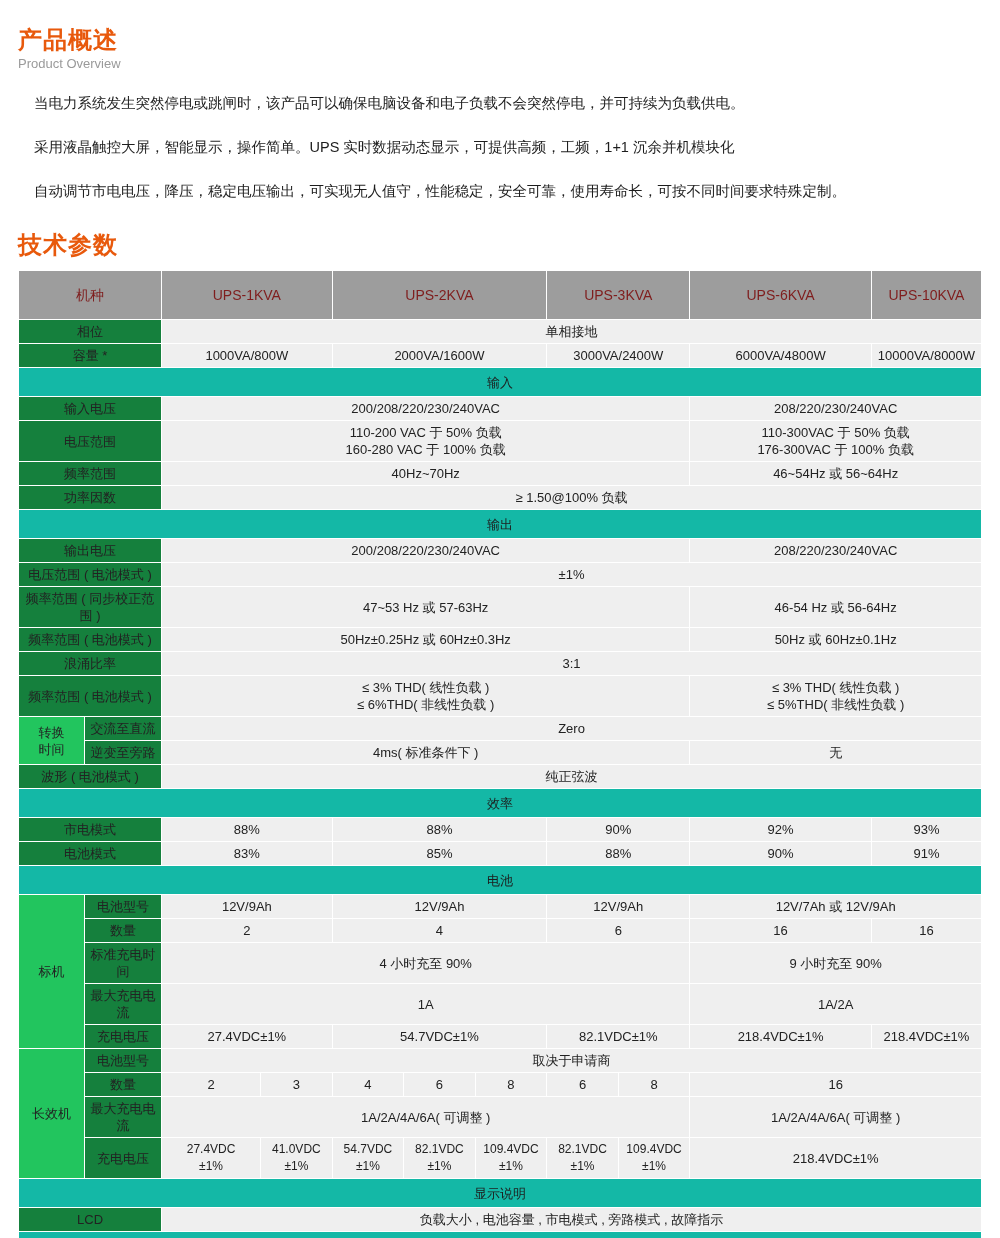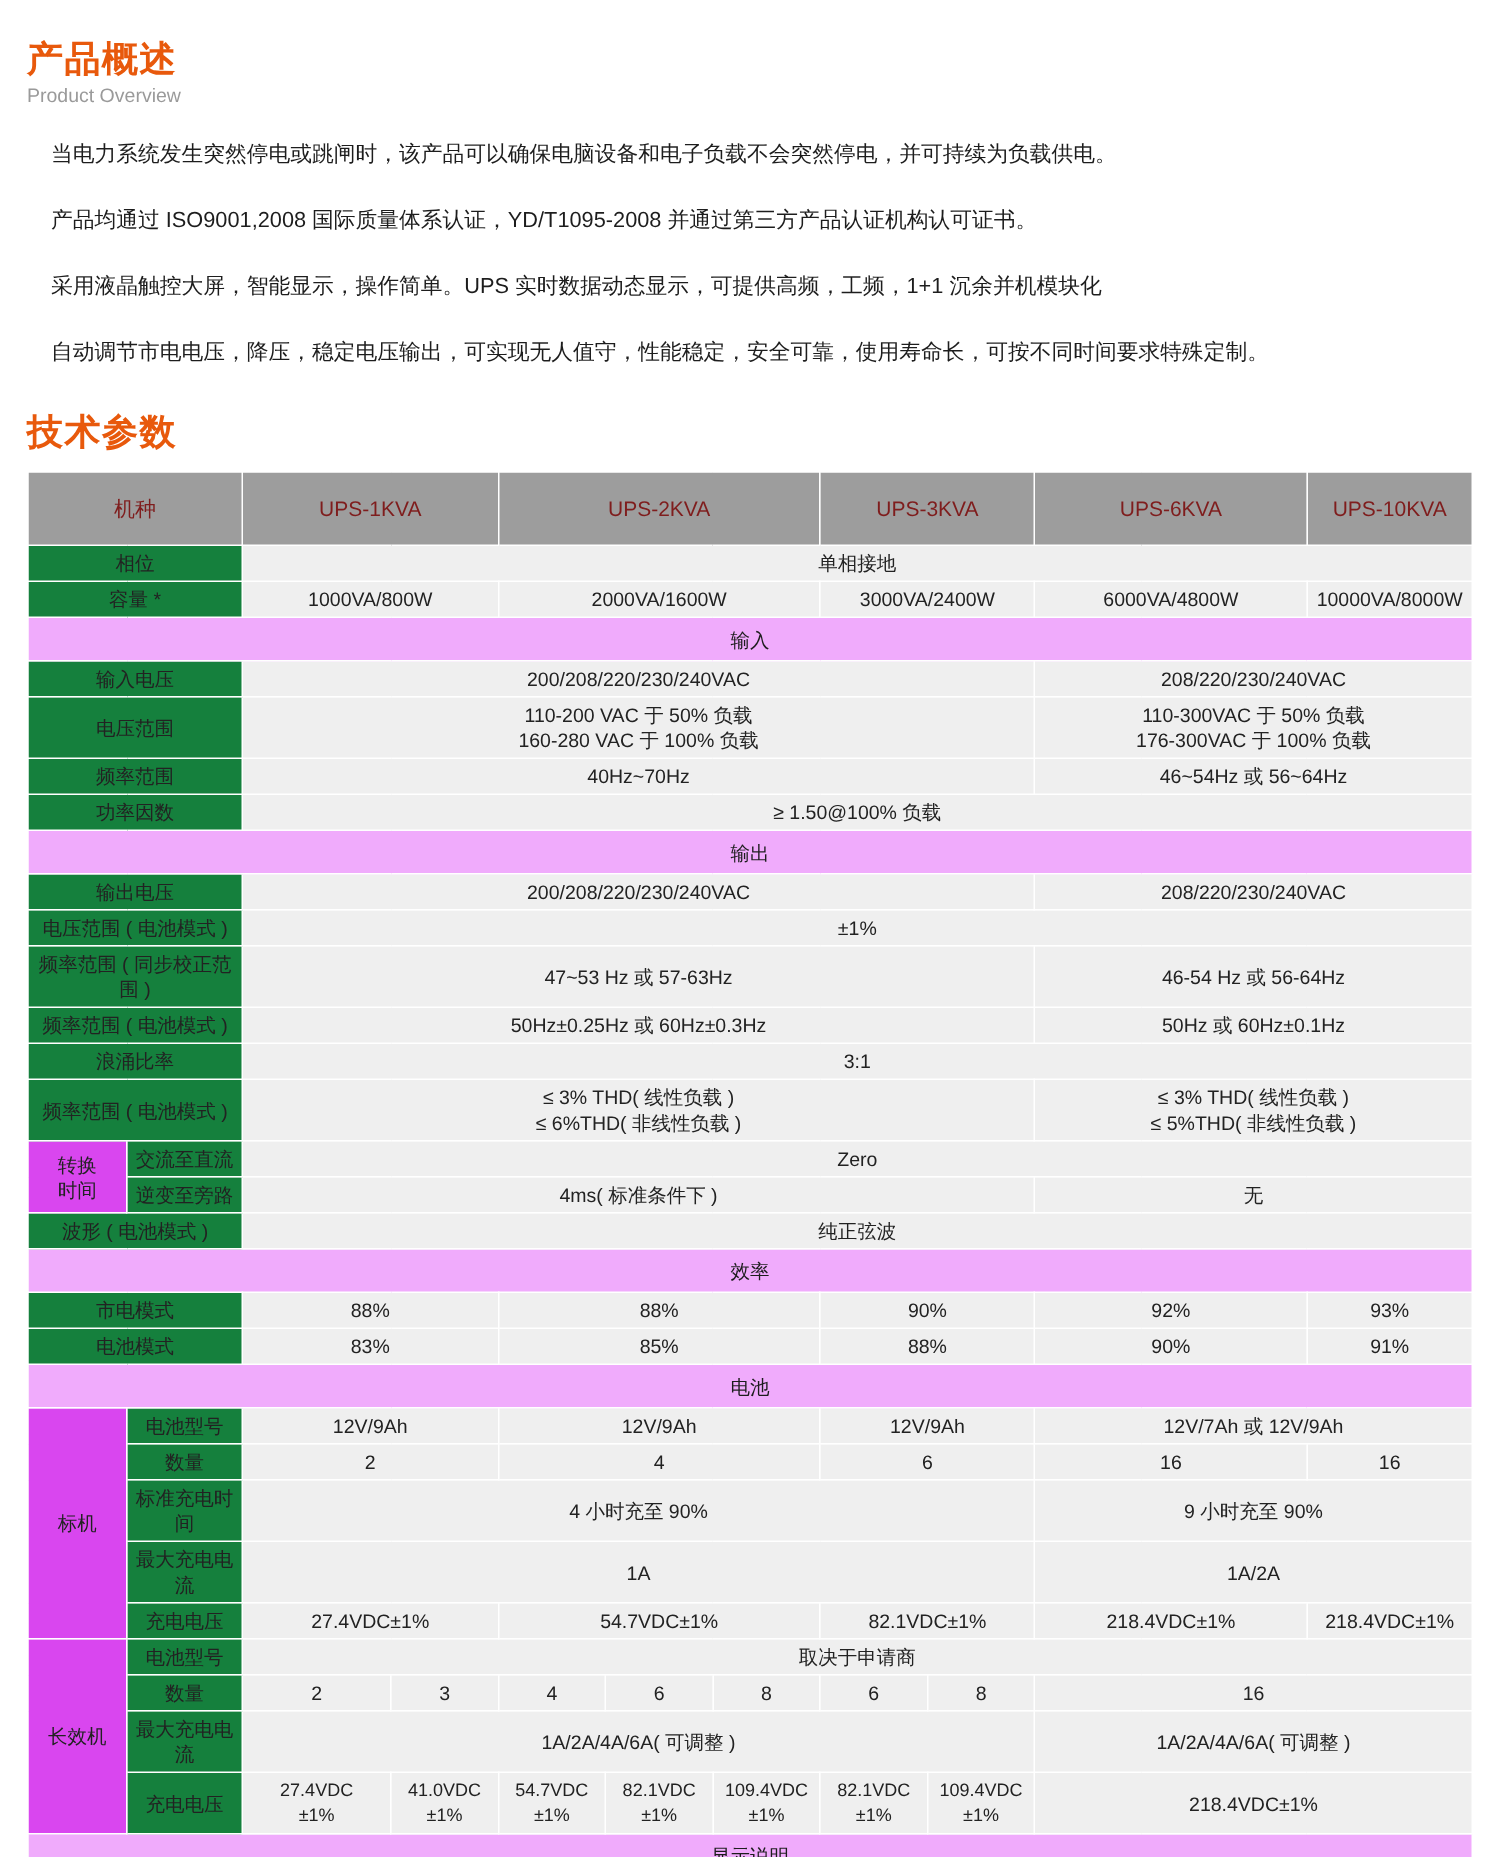--- a/index.html
+++ b/index.html
@@ -53,56 +53,55 @@
   
   .hdr td{
     background:#9d9d9d;
     color:#7f1d1d;
     font-size:14px;
     height:42px;
     font-weight:normal;
   }
   
   .band td{
-    background:#f0abfc;
+    background:#14b8a6;
     text-align:left;
     padding-left:16px;
     font-size:13px;
     height:22px;
     color:#1d1d1d;
   }
   
   .lbl{
     background:#15803d;
     text-align:right;
     padding-right:12px;
   }
   .lbl-l{
-    background:#d946ef;
+    background:#22c55e;
     text-align:center;
   }
   .val{
     background:#efefef;
   }
   .small{font-size:12px;}
   .two-line{line-height:16px;}
 </style>
 </head>
 <body>
 
 <div class="page">
 
   <div class="sec-head">
     <div class="sec-title-cn">产品概述</div>
     <div class="sec-title-en">Product Overview</div>
   </div>
 
   <div class="overview">
     <p>当电力系统发生突然停电或跳闸时，该产品可以确保电脑设备和电子负载不会突然停电，并可持续为负载供电。</p>
-    <p>产品均通过 ISO9001,2008 国际质量体系认证，YD/T1095-2008 并通过第三方产品认证机构认可证书。</p>
     <p>采用液晶触控大屏，智能显示，操作简单。UPS 实时数据动态显示，可提供高频，工频，1+1 沉余并机模块化</p>
     <p>自动调节市电电压，降压，稳定电压输出，可实现无人值守，性能稳定，安全可靠，使用寿命长，可按不同时间要求特殊定制。</p>
   </div>
 
   <div class="sec-head" style="margin-top:22px;">
     <div class="sec-title-cn">技术参数</div>
   </div>
 
   <table class="spec">
     <colgroup>

